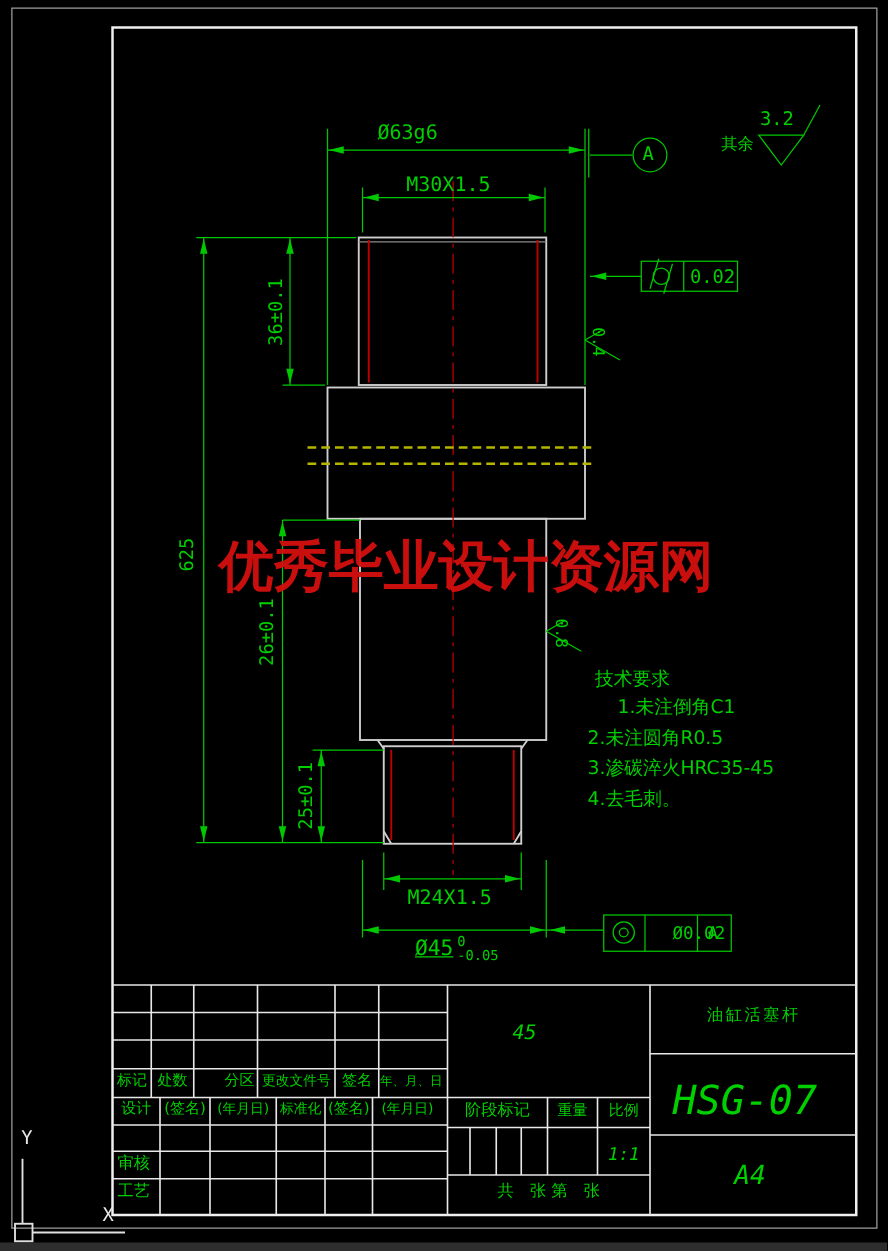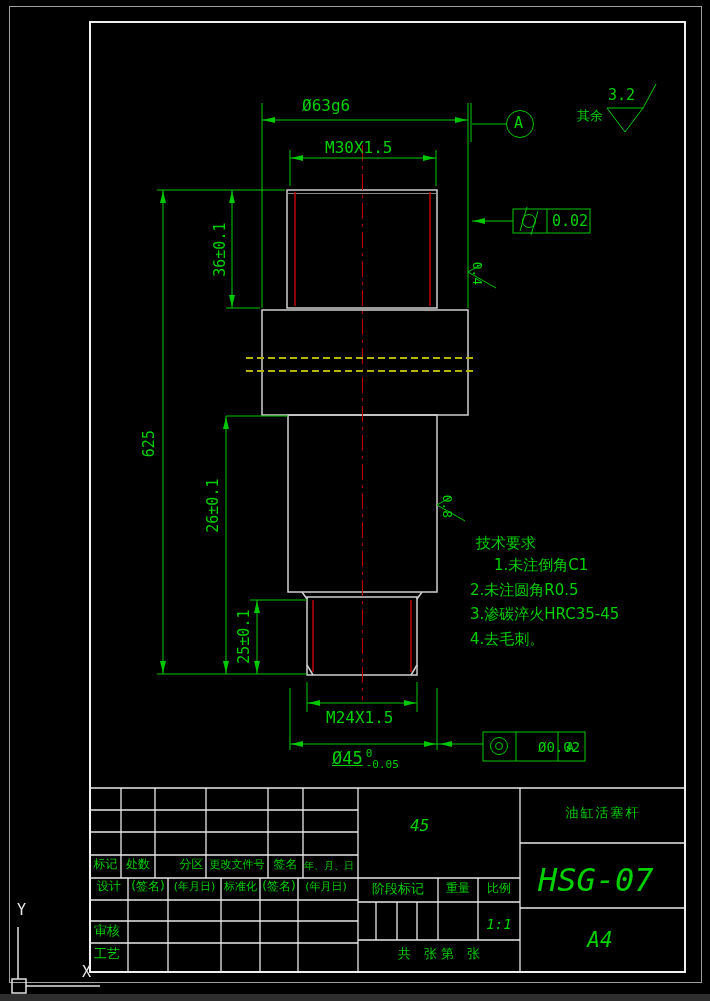--- a/index.html
+++ b/index.html
@@ -126,20 +126,21 @@
       </span></div>
   <div class="t mono" style="left:538px;top:739px;font-size:14px;">Ø0.02</div>
   <div class="t mono" style="left:566px;top:739px;font-size:14px;">A</div>
 
   <div class="t cjk" style="left:476px;top:535px;font-size:15px;">技术要求</div>
   <div class="t cjk" style="left:470px;top:557px;font-size:15px;margin-left:24px;">1.未注倒角C1</div>
   <div class="t cjk" style="left:470px;top:582px;font-size:15px;">2.未注圆角R0.5</div>
   <div class="t cjk" style="left:470px;top:606px;font-size:15px;">3.渗碳淬火HRC35-45</div>
   <div class="t cjk" style="left:470px;top:631px;font-size:15px;">4.去毛刺。</div>
 
+  <div class="wm" style="left:175px;top:424px;font-size:44px;">优秀毕业设计资源网</div>
 
   <div class="t mono it" style="left:410px;top:817px;width:40px;font-size:16px;">45</div>
   <div class="t cjk ctr" style="left:548px;top:806px;width:110px;font-size:13px;letter-spacing:2px;">油缸活塞杆</div>
   <div class="t mono it" style="left:538px;top:862px;font-size:32px;font-style:italic;">HSG-07</div>
   <div class="t mono it ctr" style="left:560px;top:928px;width:80px;font-size:21px;">A4</div>
   <div class="t mono it ctr" style="left:478px;top:916px;width:42px;font-size:14px;">1:1</div>
 
   <div class="t cjk ctr" style="left:90px;top:858px;width:31px;font-size:12px;">标记</div>
   <div class="t cjk ctr" style="left:121px;top:858px;width:34px;font-size:12px;">处数</div>
   <div class="t cjk ctr" style="left:155px;top:858px;width:73px;font-size:12px;">分区</div>

